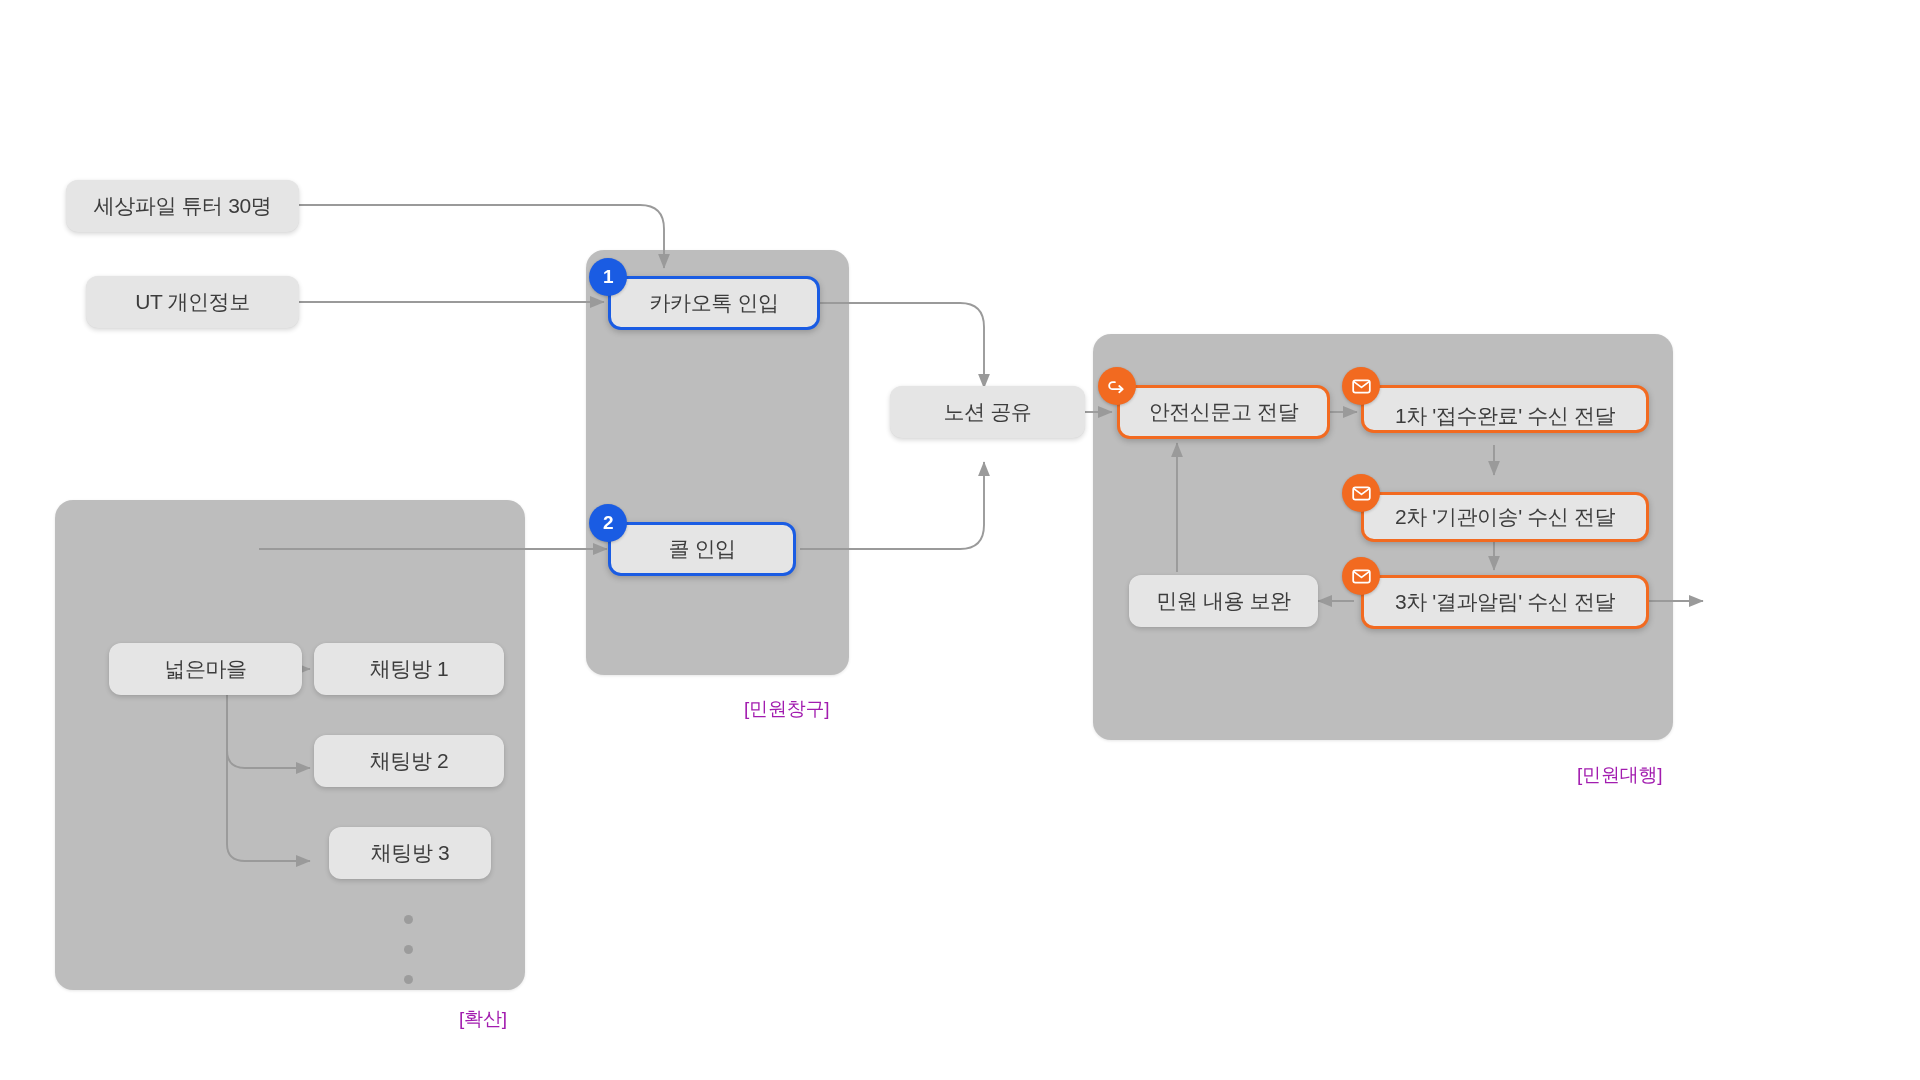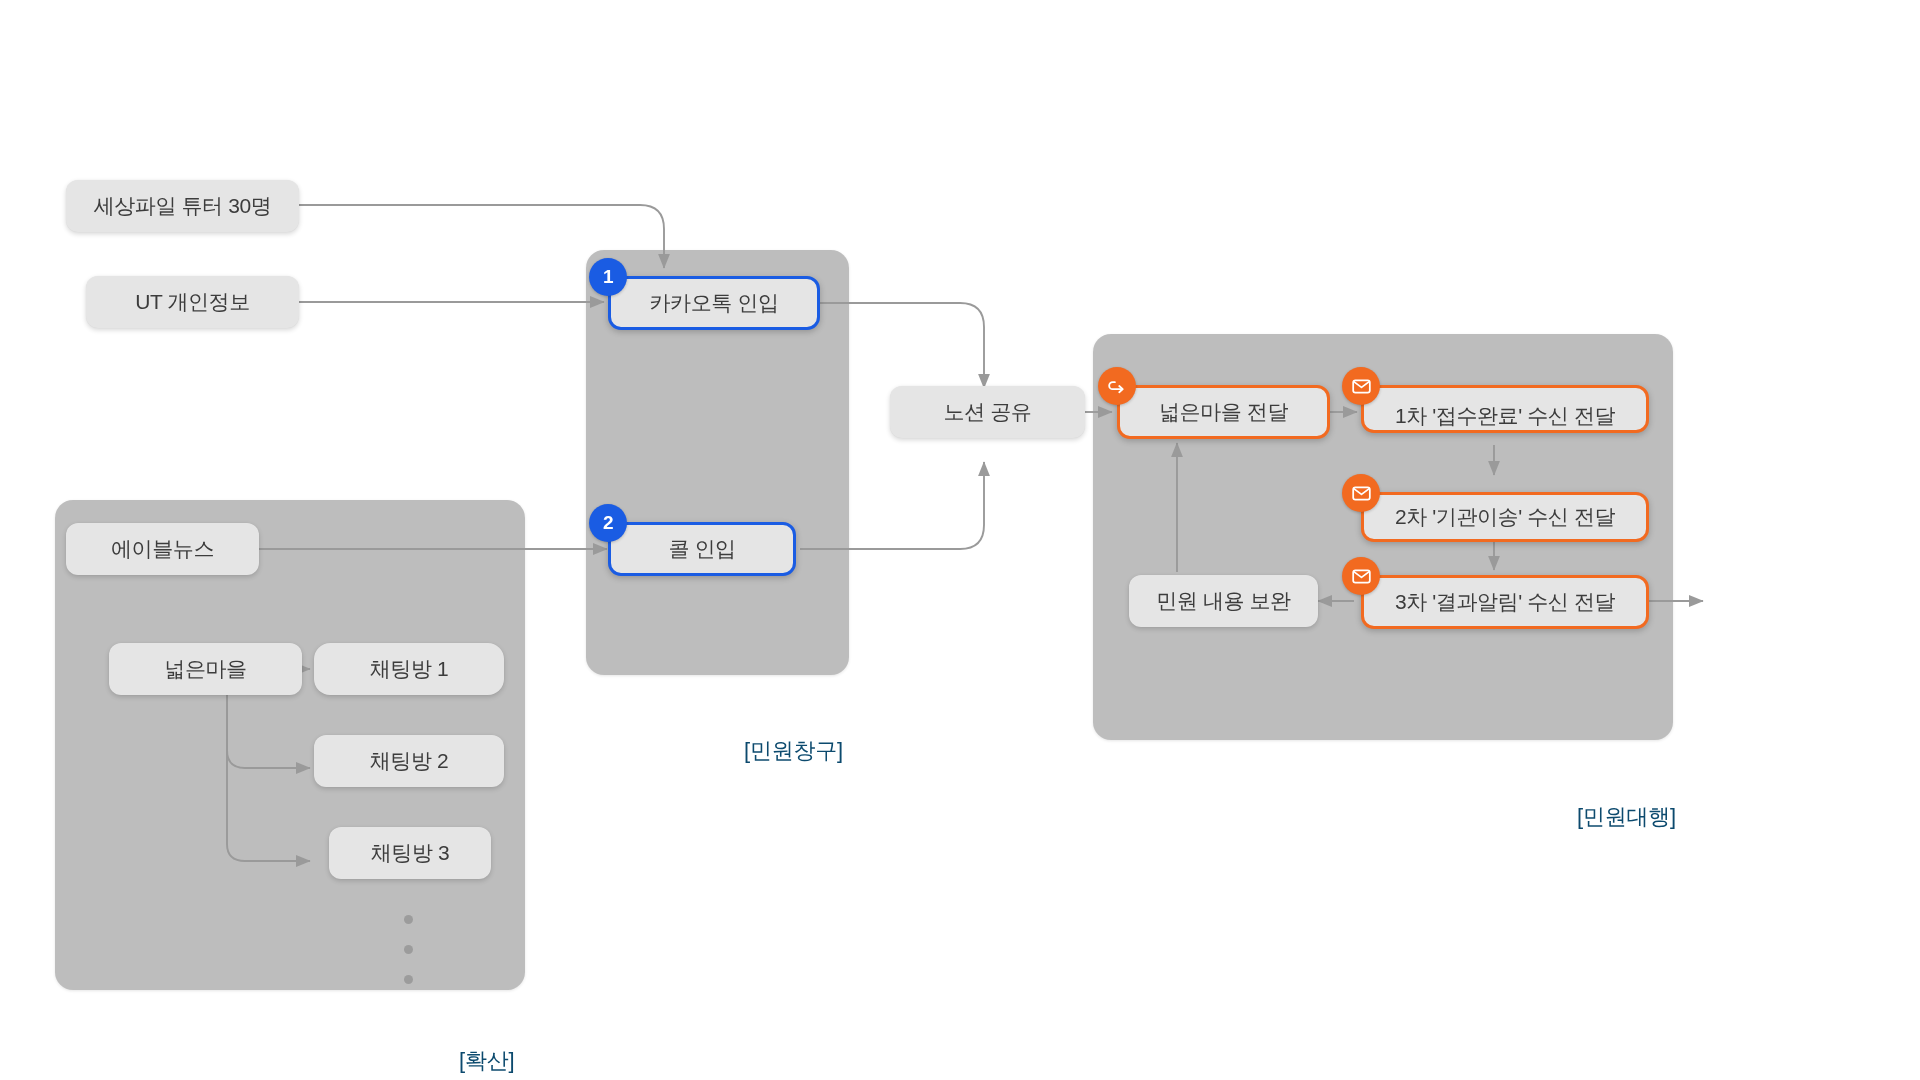--- a/index.html
+++ b/index.html
@@ -21,26 +21,25 @@
   
   .group-box {
     position: absolute;
     background: #bdbdbd;
     border-radius: 18px;
     box-shadow: 0 1px 3px rgba(0,0,0,0.10);
     z-index: 1;
   }
   .group-label {
     position: absolute;
-    font-size: 22px;
-    color: #0c4a6e;
+    font-size: 19px;
+    color: #a21caf;
     letter-spacing: -0.2px;
     white-space: nowrap;
     z-index: 6;
-    margin-top: 40px;
   }
 
   
   .node {
     position: absolute;
     display: flex;
     align-items: center;
     justify-content: center;
     background: #e5e5e5;
     border-radius: 12px;
@@ -143,27 +142,24 @@
   <div class="group-label" style="left:744px; top:696px;">[민원창구]</div>
   <div class="group-label" style="left:1577px; top:762px;">[민원대행]</div>
 
   <div class="node" style="left:66px; top:180px; width:233px; height:52px;">
     <span>세상파일 튜터 30명</span>
   </div>
   <div class="node" style="left:86px; top:276px; width:213px; height:52px;">
     <span>UT 개인정보</span>
   </div>
 
-  <div class="node" style="left:66px; top:523px; width:193px; height:52px;">
-    <span>에이블뉴스</span>
-  </div>
   <div class="node" style="left:66px; top:643px; width:193px; height:52px;margin-left:43px;">
     <span>넓은마을</span>
   </div>
-  <div class="node" style="left:314px; top:643px; width:190px; height:52px;border-radius:16px;">
+  <div class="node" style="left:314px; top:643px; width:190px; height:52px;">
     <span>채팅방 1</span>
   </div>
   <div class="node" style="left:314px; top:735px; width:190px; height:52px;">
     <span>채팅방 2</span>
   </div>
   <div class="node" style="left:329px; top:827px; width:162px; height:52px;">
     <span>채팅방 3</span>
   </div>
   <div class="dots" style="left:404px; top:915px;">
     <i></i>
@@ -184,21 +180,21 @@
     <span>노션 공유</span>
   </div>
 
   <div class="node orange" style="left:1117px; top:385px; width:213px; height:54px;">
     <div class="badge ic">
       <svg width="21" height="21" viewBox="0 0 24 24" fill="none" stroke="#ffffff" stroke-width="2.1" stroke-linecap="round" stroke-linejoin="round">
         <path d="M9 7 H6.5 A4 4 0 0 0 6.5 15 H17"></path>
         <path d="M14 11.5 L18 15 L14 18.5"></path>
       </svg>
     </div>
-    <span>넓은마을 전달</span>
+    <span>안전신문고 전달</span>
   </div>
 
   <div class="node orange" style="left:1361px; top:385px; width:288px; height:48px;align-items:flex-end;">
     <div class="badge ic">
       <svg width="21" height="21" viewBox="0 0 24 24" fill="none" stroke="#ffffff" stroke-width="2" stroke-linecap="round" stroke-linejoin="round">
         <rect x="2.5" y="5" width="19" height="14" rx="2.5"></rect>
         <path d="M3.2 6.4 L12 13 L20.8 6.4"></path>
       </svg>
     </div>
     <span>1차 '접수완료' 수신 전달</span>

